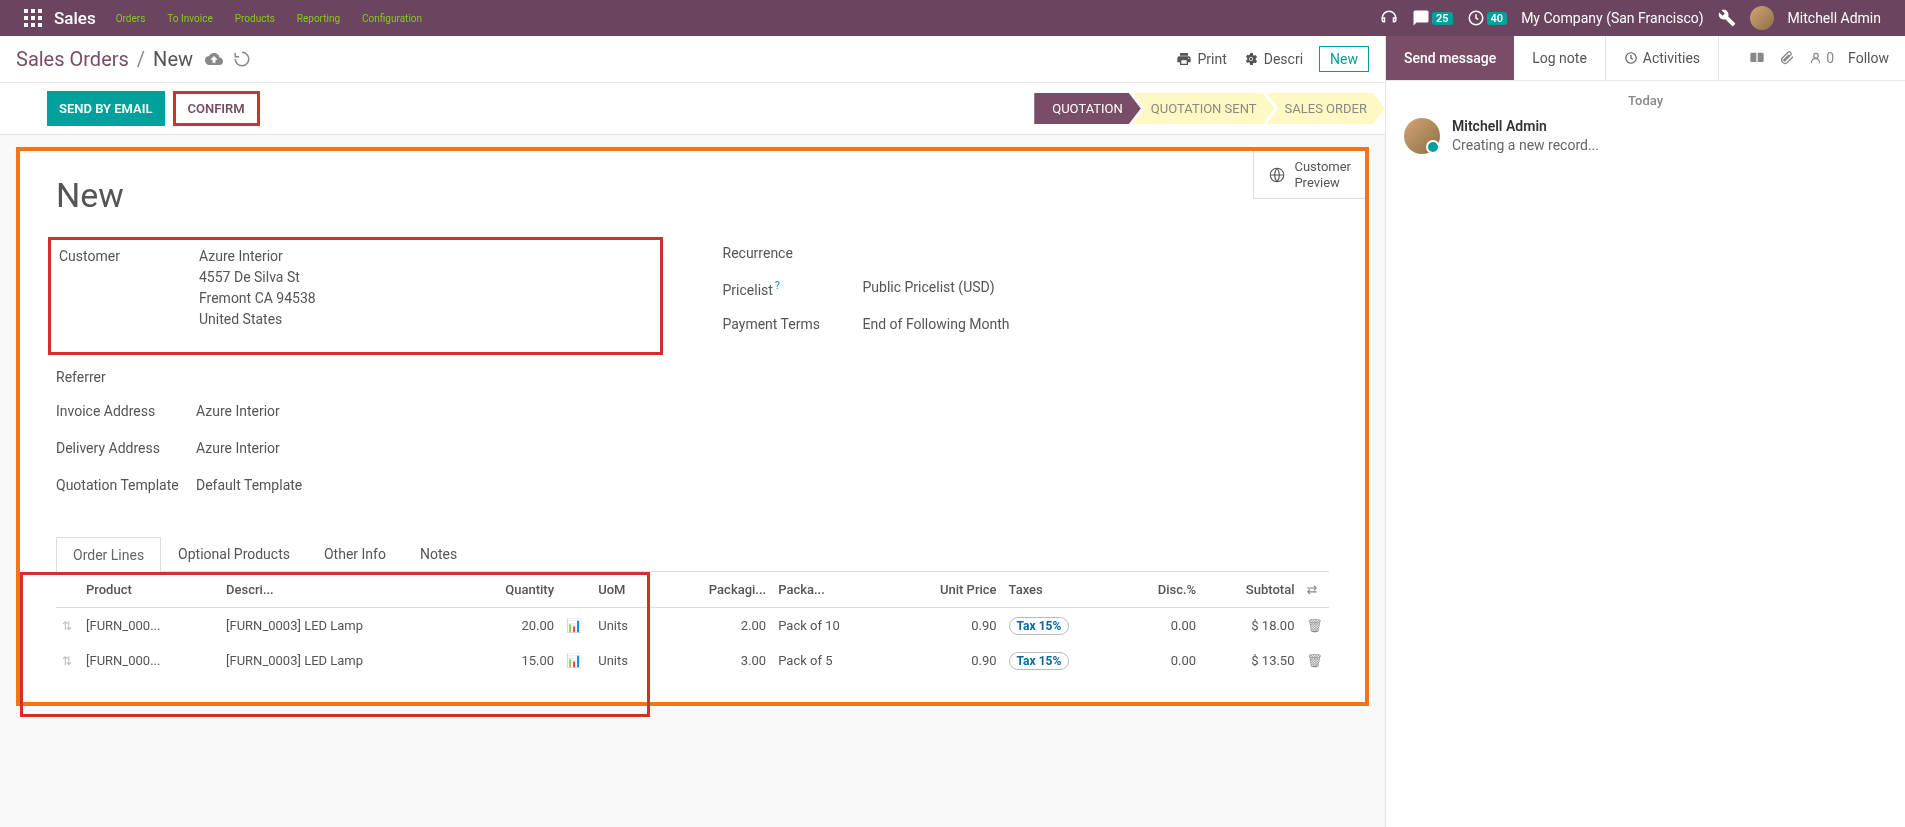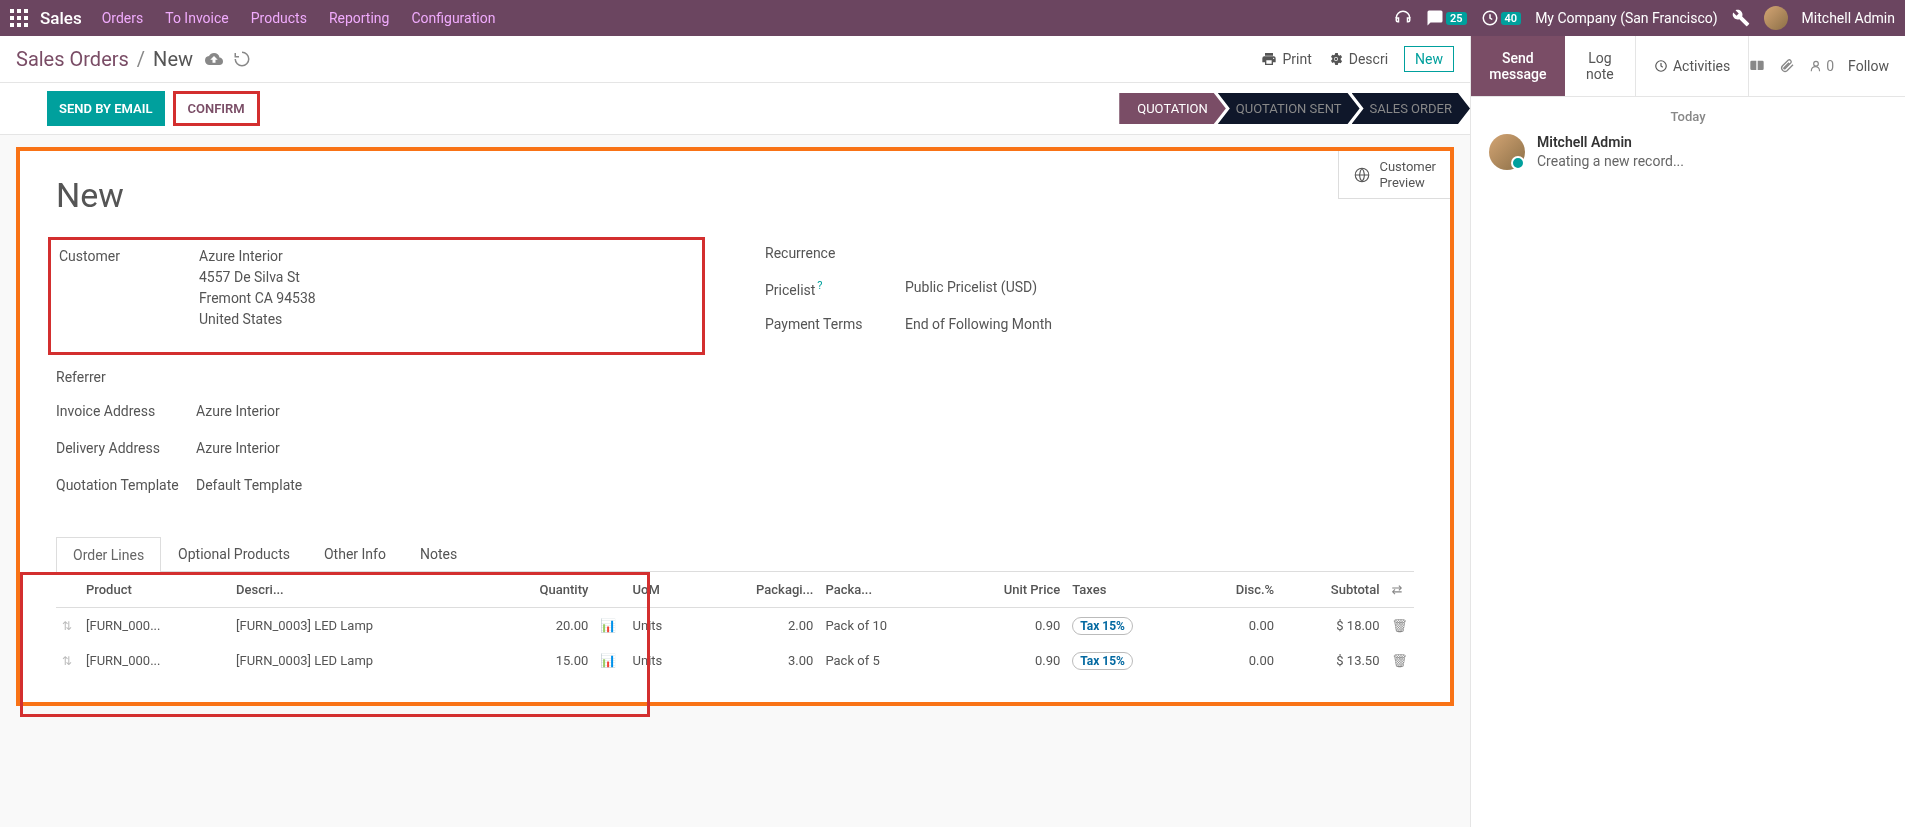--- a/index.html
+++ b/index.html
@@ -1,51 +1,51 @@
 <!DOCTYPE html>
 <html><head>
 <meta charset="utf-8">
 <style>
 * { margin:0; padding:0; box-sizing:border-box; font-family:-apple-system,BlinkMacSystemFont,"Segoe UI",Roboto,sans-serif; }
 body { background:#f9f9f9; font-size:14px; color:#333; overflow:hidden; }
-.topbar { background:#6b4560; height:36px; display:flex; align-items:center; padding:0 10px; color:#fff;text-align:center; }
+.topbar { background:#6b4560; height:36px; display:flex; align-items:center; padding:0 24px; color:#fff;text-align:center; }
 .topbar .apps-icon { width:18px; height:18px; margin-right:12px; cursor:pointer; }
 .topbar .brand { font-size:17px; font-weight:500; margin-right:20px; }
 .topbar .menu { display:flex; gap:22px; flex:1; }
-.topbar .menu a { color:#f0abfc; text-decoration:none; font-size:14px; cursor:pointer; }
+.topbar .menu a { color:#84cc16; text-decoration:none; font-size:10px; cursor:pointer; }
 .topbar .right { display:flex; align-items:center; gap:14px; }
 .topbar .badge-item { position:relative; cursor:pointer; display:flex; align-items:center; }
 .topbar .badge { background:#00a09d; color:#fff; font-size:11px; padding:0 4px; border-radius:3px; margin-left:2px; font-weight:600; }
 .topbar .company { font-size:14px; }
 .topbar .avatar { width:24px; height:24px; border-radius:50%; background:linear-gradient(135deg,#d4a574,#8b6f47); display:inline-block; }
 .topbar .username { font-size:14px; }
 
 .main-wrap { display:flex; height:calc(100vh - 36px); }
 .content-area { flex:1; overflow-y:auto; position:relative; }
-.chatter-area { width:435px; border-left:1px solid #e5e5e5; background:#fff; display:flex; flex-direction:column; }
+.chatter-area { width:520px; border-left:1px solid #e5e5e5; background:#fff; display:flex; flex-direction:column; }
 
 
 .crumb-bar { display:flex; align-items:center; padding:10px 16px; background:#fff; border-bottom:1px solid #e5e5e5; }
 .crumb-bar .crumb { color:#7a4d66; font-size:20px; cursor:pointer; }
 .crumb-bar .sep { margin:0 8px; color:#888; font-size:20px; }
 .crumb-bar .current { color:#555; font-size:20px; }
 .crumb-bar .small-icons { margin-left:12px; display:flex; gap:10px; color:#888; }
 .crumb-bar .small-icons span { cursor:pointer; }
 .crumb-bar .right-actions { margin-left:auto; display:flex; align-items:center; gap:16px; }
 .crumb-bar .icon-btn { display:flex; align-items:center; gap:5px; color:#555; cursor:pointer; font-size:14px; }
 .crumb-bar .new-btn { border:1px solid #00a09d; color:#00a09d; padding:4px 10px; cursor:pointer; font-size:14px; background:#fff; }
 
 
 .status-bar { display:flex; align-items:center; background:#fff; border-bottom:1px solid #e5e5e5; padding:8px 0 8px 16px; }
 .status-bar .left-btns { display:flex; gap:8px;padding-left:31px; }
 .btn-teal { background:#00a09d; color:#fff; border:none; padding:7px 12px; font-weight:600; font-size:13px; cursor:pointer; }
 .btn-outline { background:#fff; color:#7a4d66; border:1px solid transparent; padding:7px 12px; font-weight:600; font-size:13px; cursor:pointer; }
 .highlight-red { border:3px solid #d32f2f !important; }
 .status-bar .steps { margin-left:auto; display:flex; }
-.step { padding:8px 18px; font-size:13px; color:#888; background:#0f172a; position:relative; clip-path:polygon(0 0,calc(100% - 12px) 0,100% 50%,calc(100% - 12px) 100%,0 100%,12px 50%); margin-left:-8px; }
+.step { padding:8px 18px; font-size:13px; color:#888; background:#fef9c3; position:relative; clip-path:polygon(0 0,calc(100% - 12px) 0,100% 50%,calc(100% - 12px) 100%,0 100%,12px 50%); margin-left:-8px; }
 .step.first { clip-path:polygon(0 0,calc(100% - 12px) 0,100% 50%,calc(100% - 12px) 100%,0 100%); margin-left:0; }
 .step.active { background:#7a4d66; color:#fff; }
 
 
 .sheet-wrap { padding:0 16px 16px; }
 .sheet { background:#fff; border:4px solid #f97316; margin-top:12px; position:relative; }
 .cust-preview { position:absolute; right:0; top:0; border:1px solid #ddd; border-top:none; border-right:none; padding:8px 14px; display:flex; align-items:center; gap:8px; color:#555; cursor:pointer; font-size:13px; }
 .cust-preview .globe { width:18px; height:18px; }
 .sheet-inner { padding:24px 36px; }
 .sheet h1 { font-size:34px; font-weight:400; color:#555; margin-bottom:28px; }

